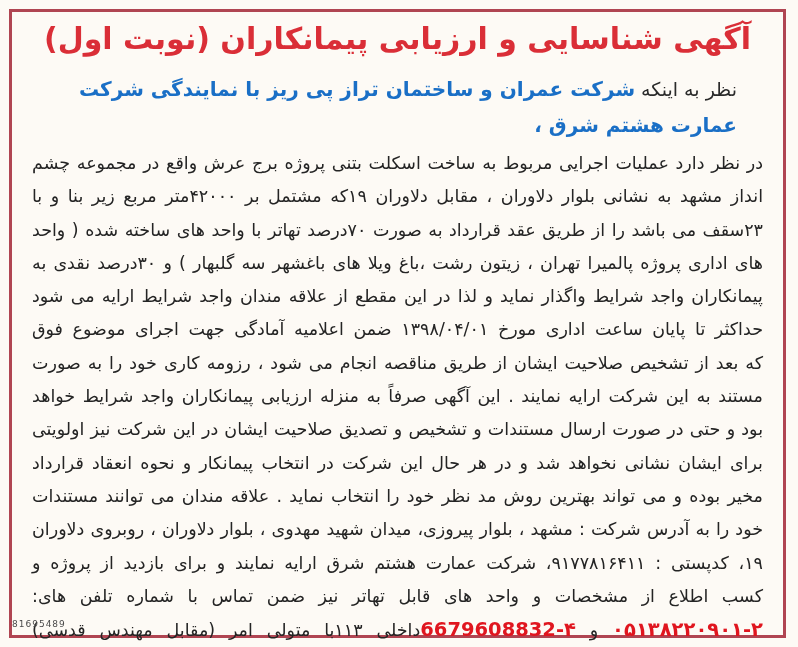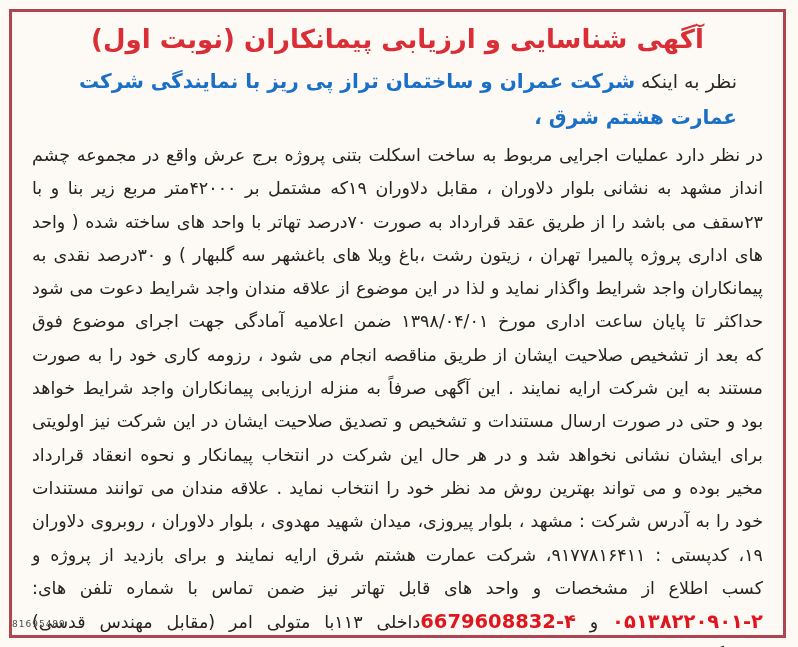--- a/index.html
+++ b/index.html
@@ -19,24 +19,24 @@
     position: absolute;
     top: 9px;
     left: 9px;
     right: 12px;
     bottom: 9px;
     border: 3px solid #b04552;
     box-sizing: border-box;
     direction: rtl;
   }
   .title {
-    margin: 7px 20px 4px 20px;
+    margin: 7px 20px 12px 20px;
     text-align: center;
     color: #da2e37;
-    font-size: 26px;
+    font-size: 30px;
     font-weight: 700;
     line-height: 40px;
   }
   .subtitle {
     margin: 2px 46px 4px 20px;
     text-align: right;
     font-size: 20px;
     line-height: 36px;
   }
   .sub-prefix {
@@ -95,21 +95,21 @@
 
     <div class="subtitle">
       <span class="sub-prefix">نظر به اینکه </span><span class="sub-company">شرکت عمران و ساختمان تراز پی ریز با نمایندگی شرکت عمارت هشتم شرق ،</span>
     </div>
 
     <div class="body-text">
         <div class="body-line"><span>در نظر دارد عملیات اجرایی مربوط به ساخت اسکلت بتنی پروژه برج عرش واقع در مجموعه چشم</span></div>
         <div class="body-line"><span>انداز مشهد به نشانی بلوار دلاوران ، مقابل دلاوران ۱۹که مشتمل بر ۴۲۰۰۰متر مربع زیر بنا و با</span></div>
         <div class="body-line"><span>۲۳سقف می باشد را از طریق عقد قرارداد به صورت ۷۰درصد تهاتر با واحد های ساخته شده ( واحد</span></div>
         <div class="body-line"><span>های اداری پروژه پالمیرا تهران ، زیتون رشت ،باغ ویلا های باغشهر سه گلبهار ) و ۳۰درصد نقدی به</span></div>
-        <div class="body-line"><span>پیمانکاران واجد شرایط واگذار نماید و لذا در این موضوع از علاقه مندان واجد شرایط دعوت می شود</span></div>
+        <div class="body-line"><span>پیمانکاران واجد شرایط واگذار نماید و لذا در این مقطع از علاقه مندان واجد شرایط ارایه می شود</span></div>
         <div class="body-line"><span>حداکثر تا پایان ساعت اداری مورخ ۱۳۹۸/۰۴/۰۱ ضمن اعلامیه آمادگی جهت اجرای موضوع فوق</span></div>
         <div class="body-line"><span>که بعد از تشخیص صلاحیت ایشان از طریق مناقصه انجام می شود ، رزومه کاری خود را به صورت</span></div>
         <div class="body-line"><span>مستند به این شرکت ارایه نمایند . این آگهی صرفاً به منزله ارزیابی پیمانکاران واجد شرایط خواهد</span></div>
         <div class="body-line"><span>بود و حتی در صورت ارسال مستندات و تشخیص و تصدیق صلاحیت ایشان در این شرکت نیز اولویتی</span></div>
         <div class="body-line"><span>برای ایشان نشانی نخواهد شد و در هر حال این شرکت در انتخاب پیمانکار و نحوه انعقاد قرارداد</span></div>
         <div class="body-line"><span>مخیر بوده و می تواند بهترین روش مد نظر خود را انتخاب نماید . علاقه مندان می توانند مستندات</span></div>
         <div class="body-line"><span>خود را به آدرس شرکت : مشهد ، بلوار پیروزی، میدان شهید مهدوی ، بلوار دلاوران ، روبروی دلاوران</span></div>
         <div class="body-line"><span>۱۹، کدپستی : ۹۱۷۷۸۱۶۴۱۱، شرکت عمارت هشتم شرق ارایه نمایند و برای بازدید از پروژه و</span></div>
         <div class="body-line"><span>کسب اطلاع از مشخصات و واحد های قابل تهاتر نیز ضمن تماس با شماره تلفن های:</span></div>
         <div class="body-line"><span class="phone" dir="ltr">۰۵۱۳۸۲۲۰۹۰۱-۲</span><span> و </span><span class="phone" dir="ltr">6679608832-۴</span><span>داخلی ۱۱۳با متولی امر (مقابل مهندس قدسی)</span></div>

